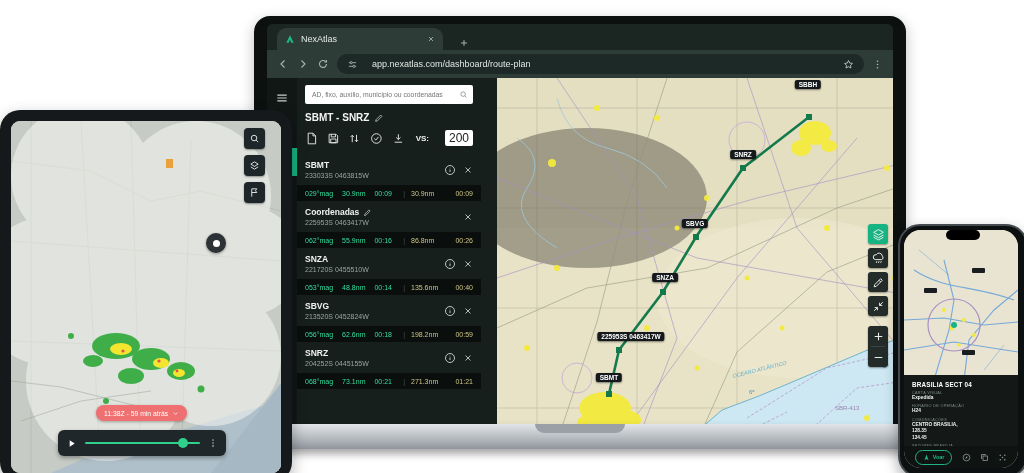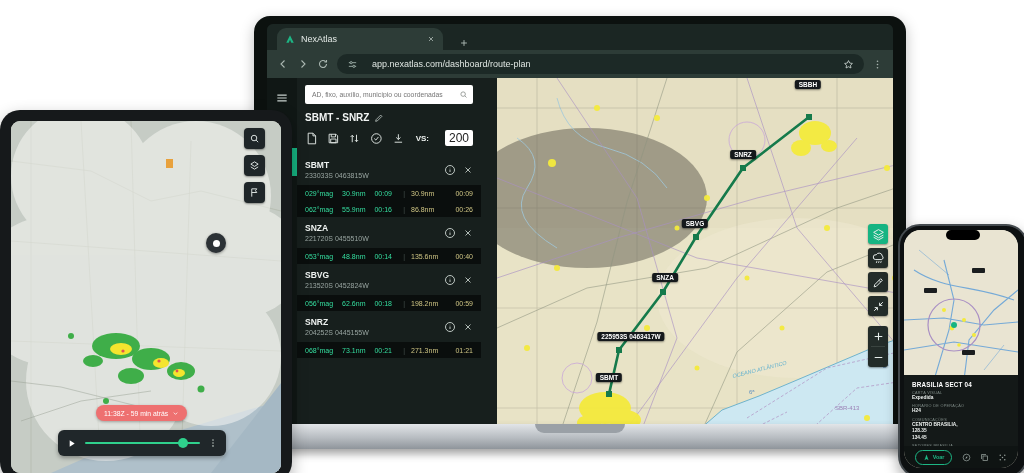--- a/index.html
+++ b/index.html
@@ -231,20 +231,36 @@
                   <span class="v">30.9nm</span>
                   <span class="v">00:09</span>
                 </span>
               <span class="sep">|</span>
               <span class="g2">
                   <span class="t">30.9nm</span>
                   <span class="t">00:09</span>
                 </span>
             </div>
 
+            <div class="wp">
+              <div>
+                  <div class="nm">
+                    <span>Coordenadas</span>
+                    <svg class="ic" width="9" height="9" viewBox="0 0 24 24">
+                      <path d="M4 20l4-1L19 8l-3-3L5 16z" stroke="#cfd8d4" stroke-width="1.8" fill="none"></path>
+                    </svg>
+                  </div>
+                  <div class="cd">225953S 0463417W</div>
+                </div>
+              <div class="acts">
+                  <svg class="ic" width="10" height="10" viewBox="0 0 24 24">
+                    <path d="M6 6l12 12M18 6L6 18" stroke="currentColor" stroke-width="2" fill="none"></path>
+                  </svg>
+                </div>
+            </div>
             <div class="leg">
               <span class="g1">
                   <span class="v">062°mag</span>
                   <span class="v">55.9nm</span>
                   <span class="v">00:16</span>
                 </span>
               <span class="sep">|</span>
               <span class="g2">
                   <span class="t">86.8nm</span>
                   <span class="t">00:26</span>

